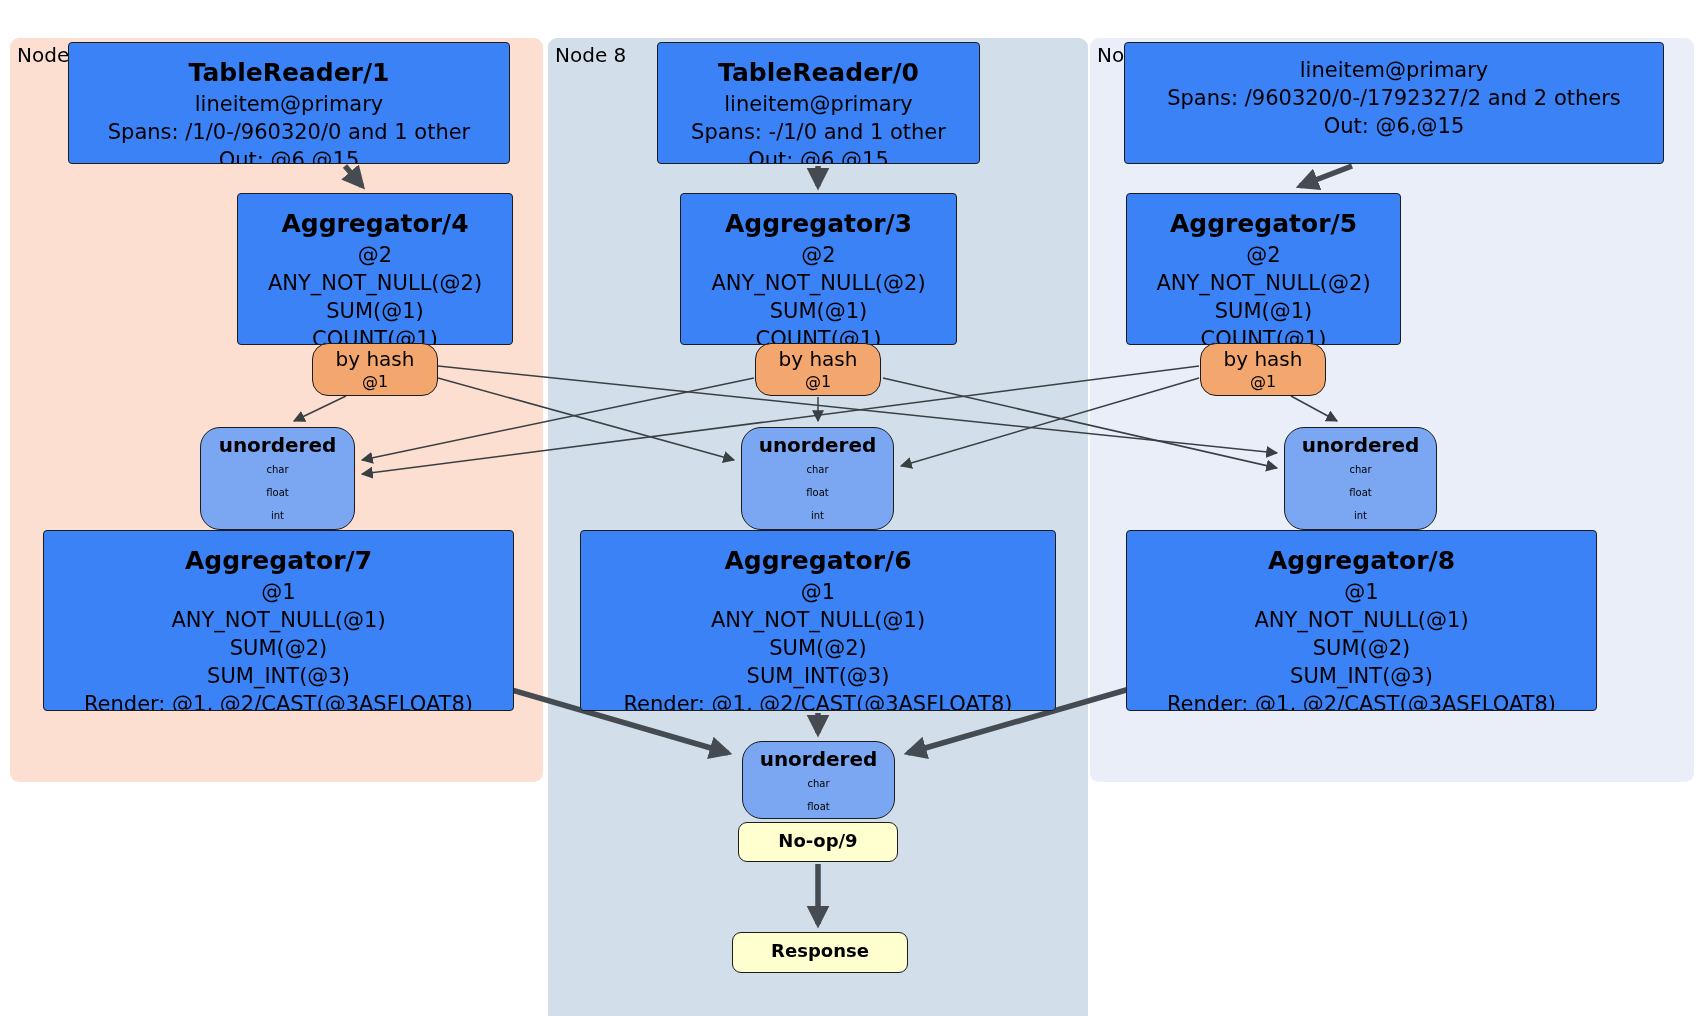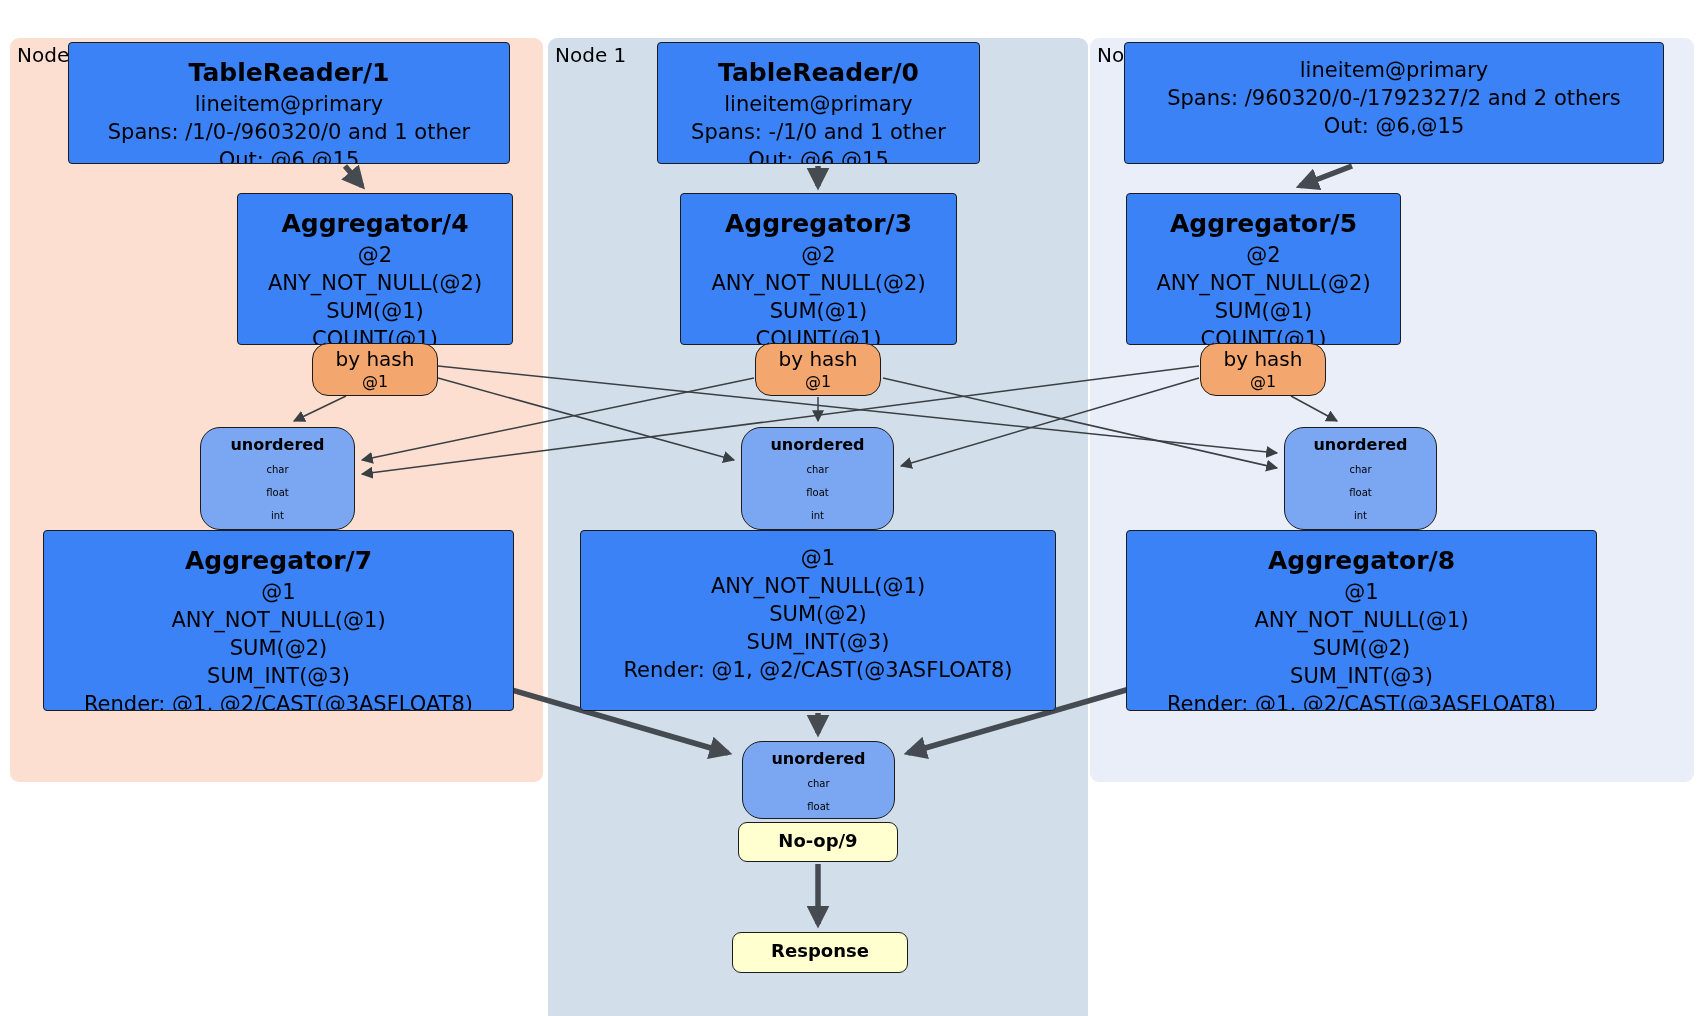--- a/index.html
+++ b/index.html
@@ -13,35 +13,35 @@
   .thin  { stroke:#3a3f44; stroke-width:1.5; fill:none; }
   .thick { stroke:#454b50; stroke-width:5.5; fill:none; }
   .box { position:absolute; box-sizing:border-box; border:1.7px solid #1c1c1c; text-align:center; overflow:hidden; }
   .proc { background:#3b82f6; border-radius:4px; padding-top:13px; }
   .proc .t { font-size:25px; font-weight:bold; line-height:34px; white-space:nowrap; }
   .proc .l { font-size:21px; line-height:28px; white-space:nowrap; }
   .router { background:#f4a66f; border-radius:16px; padding-top:2px; }
   .router .t { font-size:20px; font-weight:normal; line-height:26px; }
   .router .l { font-size:16px; line-height:20px; }
   .sync { background:#7aa6f2; border-radius:20px; padding-top:4px; }
-  .sync .t { font-size:16px; font-weight:bold; line-height:26px; }
+  .sync .t { font-size:20px; font-weight:bold; line-height:26px; }
   .sync .l { font-size:10px; line-height:23px; }
   .mini { background:#ffffcf; border-radius:9px; }
   .mini .t { font-size:18px; font-weight:bold; line-height:36px; white-space:nowrap; }
 </style>
 </head>
 <body>
 
 <div id="canvas">
 
   <div class="region" style="left:10px;top:6px;width:533px;height:744px;background:#fcdfd0">
     <div class="region-label">Node 3</div>
   </div>
   <div class="region" style="left:548px;top:6px;width:540px;height:1002px;background:#d2dfea">
-    <div class="region-label">Node 1</div>
+    <div class="region-label">Node 8</div>
   </div>
   <div class="region" style="left:1090px;top:6px;width:604px;height:744px;background:#e9eef8">
     <div class="region-label">Node 2</div>
   </div>
 
   <svg id="edges" width="1706" height="1016" viewBox="0 0 1706 1016">
     <defs>
       <marker id="mthin" markerWidth="8" markerHeight="8" viewBox="0 0 10 10" refX="9" refY="5" orient="auto">
         <path d="M0,0 L10,5 L0,10 z" fill="#3a3f44"></path>
       </marker>
@@ -143,20 +143,21 @@
 
   <div class="box proc" style="left:43px;top:530px;width:471px;height:181px">
     <div class="t">Aggregator/7</div>
     <div class="l">@1</div>
     <div class="l">ANY_NOT_NULL(@1)</div>
     <div class="l">SUM(@2)</div>
     <div class="l">SUM_INT(@3)</div>
     <div class="l">Render: @1, @2/CAST(@3ASFLOAT8)</div>
   </div>
   <div class="box proc" style="left:580px;top:530px;width:476px;height:181px">
+    <div class="t">Aggregator/6</div>
     <div class="l">@1</div>
     <div class="l">ANY_NOT_NULL(@1)</div>
     <div class="l">SUM(@2)</div>
     <div class="l">SUM_INT(@3)</div>
     <div class="l">Render: @1, @2/CAST(@3ASFLOAT8)</div>
   </div>
   <div class="box proc" style="left:1126px;top:530px;width:471px;height:181px">
     <div class="t">Aggregator/8</div>
     <div class="l">@1</div>
     <div class="l">ANY_NOT_NULL(@1)</div>

